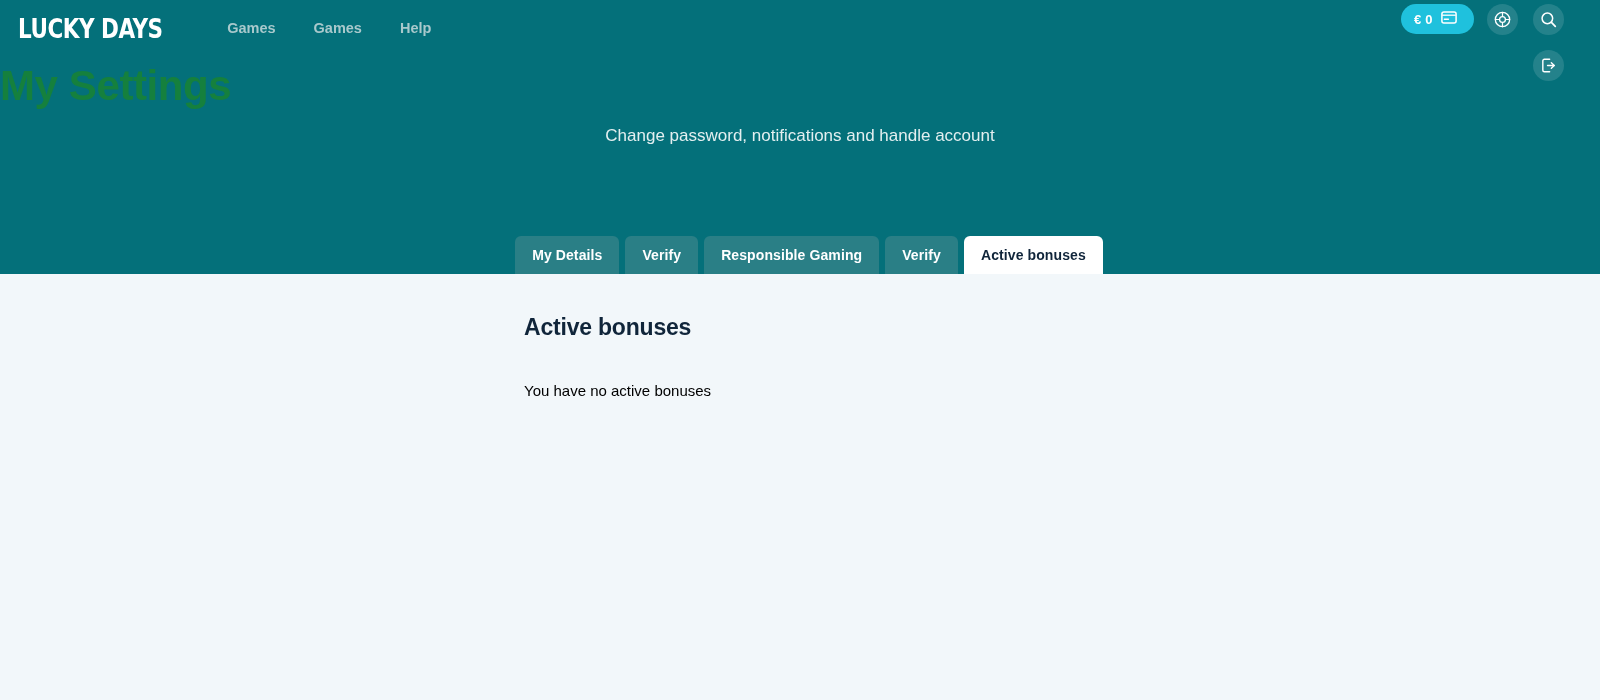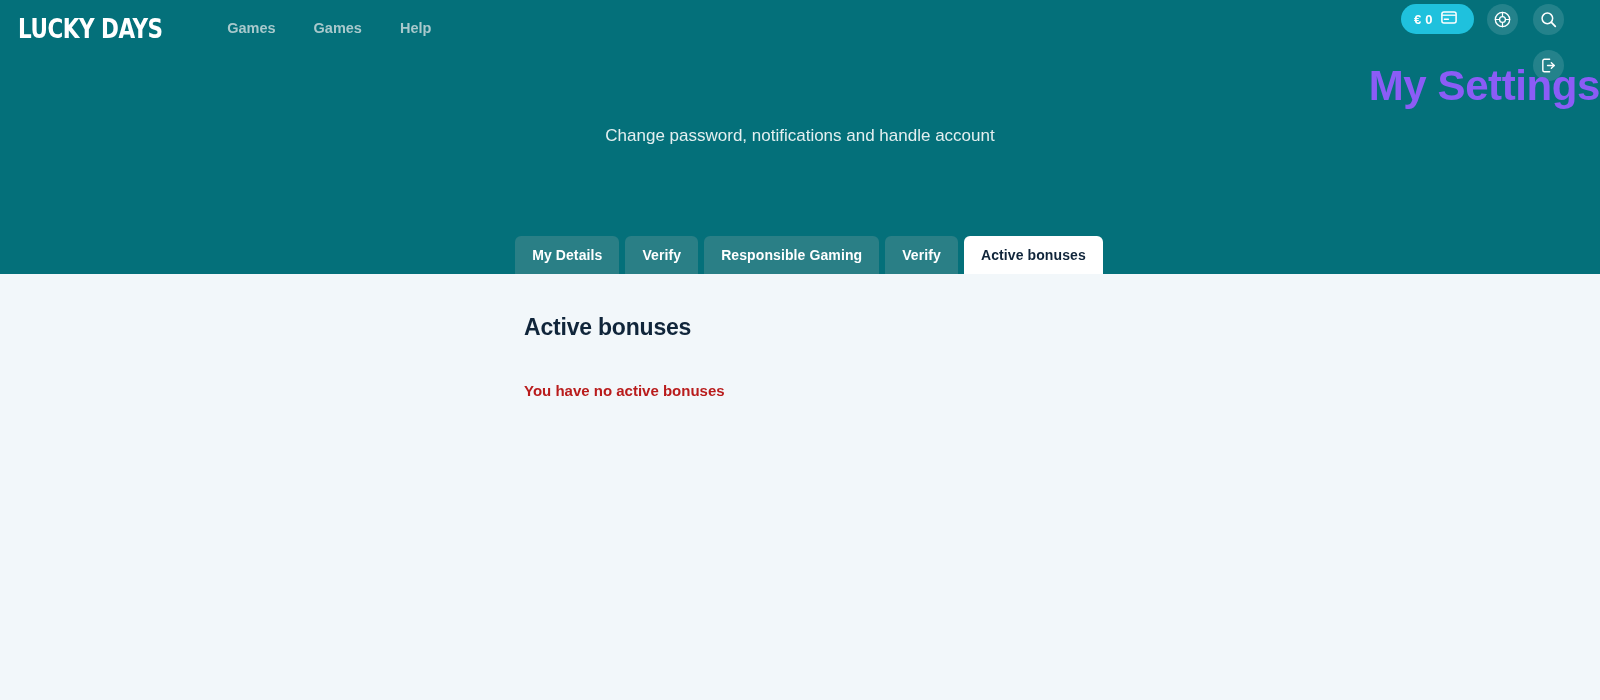--- a/index.html
+++ b/index.html
@@ -122,24 +122,24 @@
   .btn-logout  { top: 50px; right: 36px; }
 
   .round-btn svg { display: block; }
 
   
   .hero-title {
     position: absolute;
     top: 62px;
     left: 0;
     width: 1600px;
-    text-align: right;
+    text-align: left;
     font-size: 42px;
     font-weight: 700;
-    color: #8b5cf6;
+    color: #15803d;
     letter-spacing: -0.4px;
     line-height: 1.15;
   }
 
   .hero-sub {
     position: absolute;
     top: 124px;
     left: 0;
     width: 1600px;
     text-align: center;
@@ -215,22 +215,22 @@
     font-size: 15px;
     font-weight: 400;
     color: #3c4a57;
     line-height: 1.55;
     max-width: 556px;
   }
 
   .empty-state {
     margin-top: 38px;
     font-size: 15px;
-    font-weight: 700;
-    color: #b91c1c;
+    font-weight: 400;
+    color: #000000;
     line-height: 1.5;
   }
 </style>
 </head>
 <body>
 
 <div class="page">
 
   <div class="hero"></div>
 

